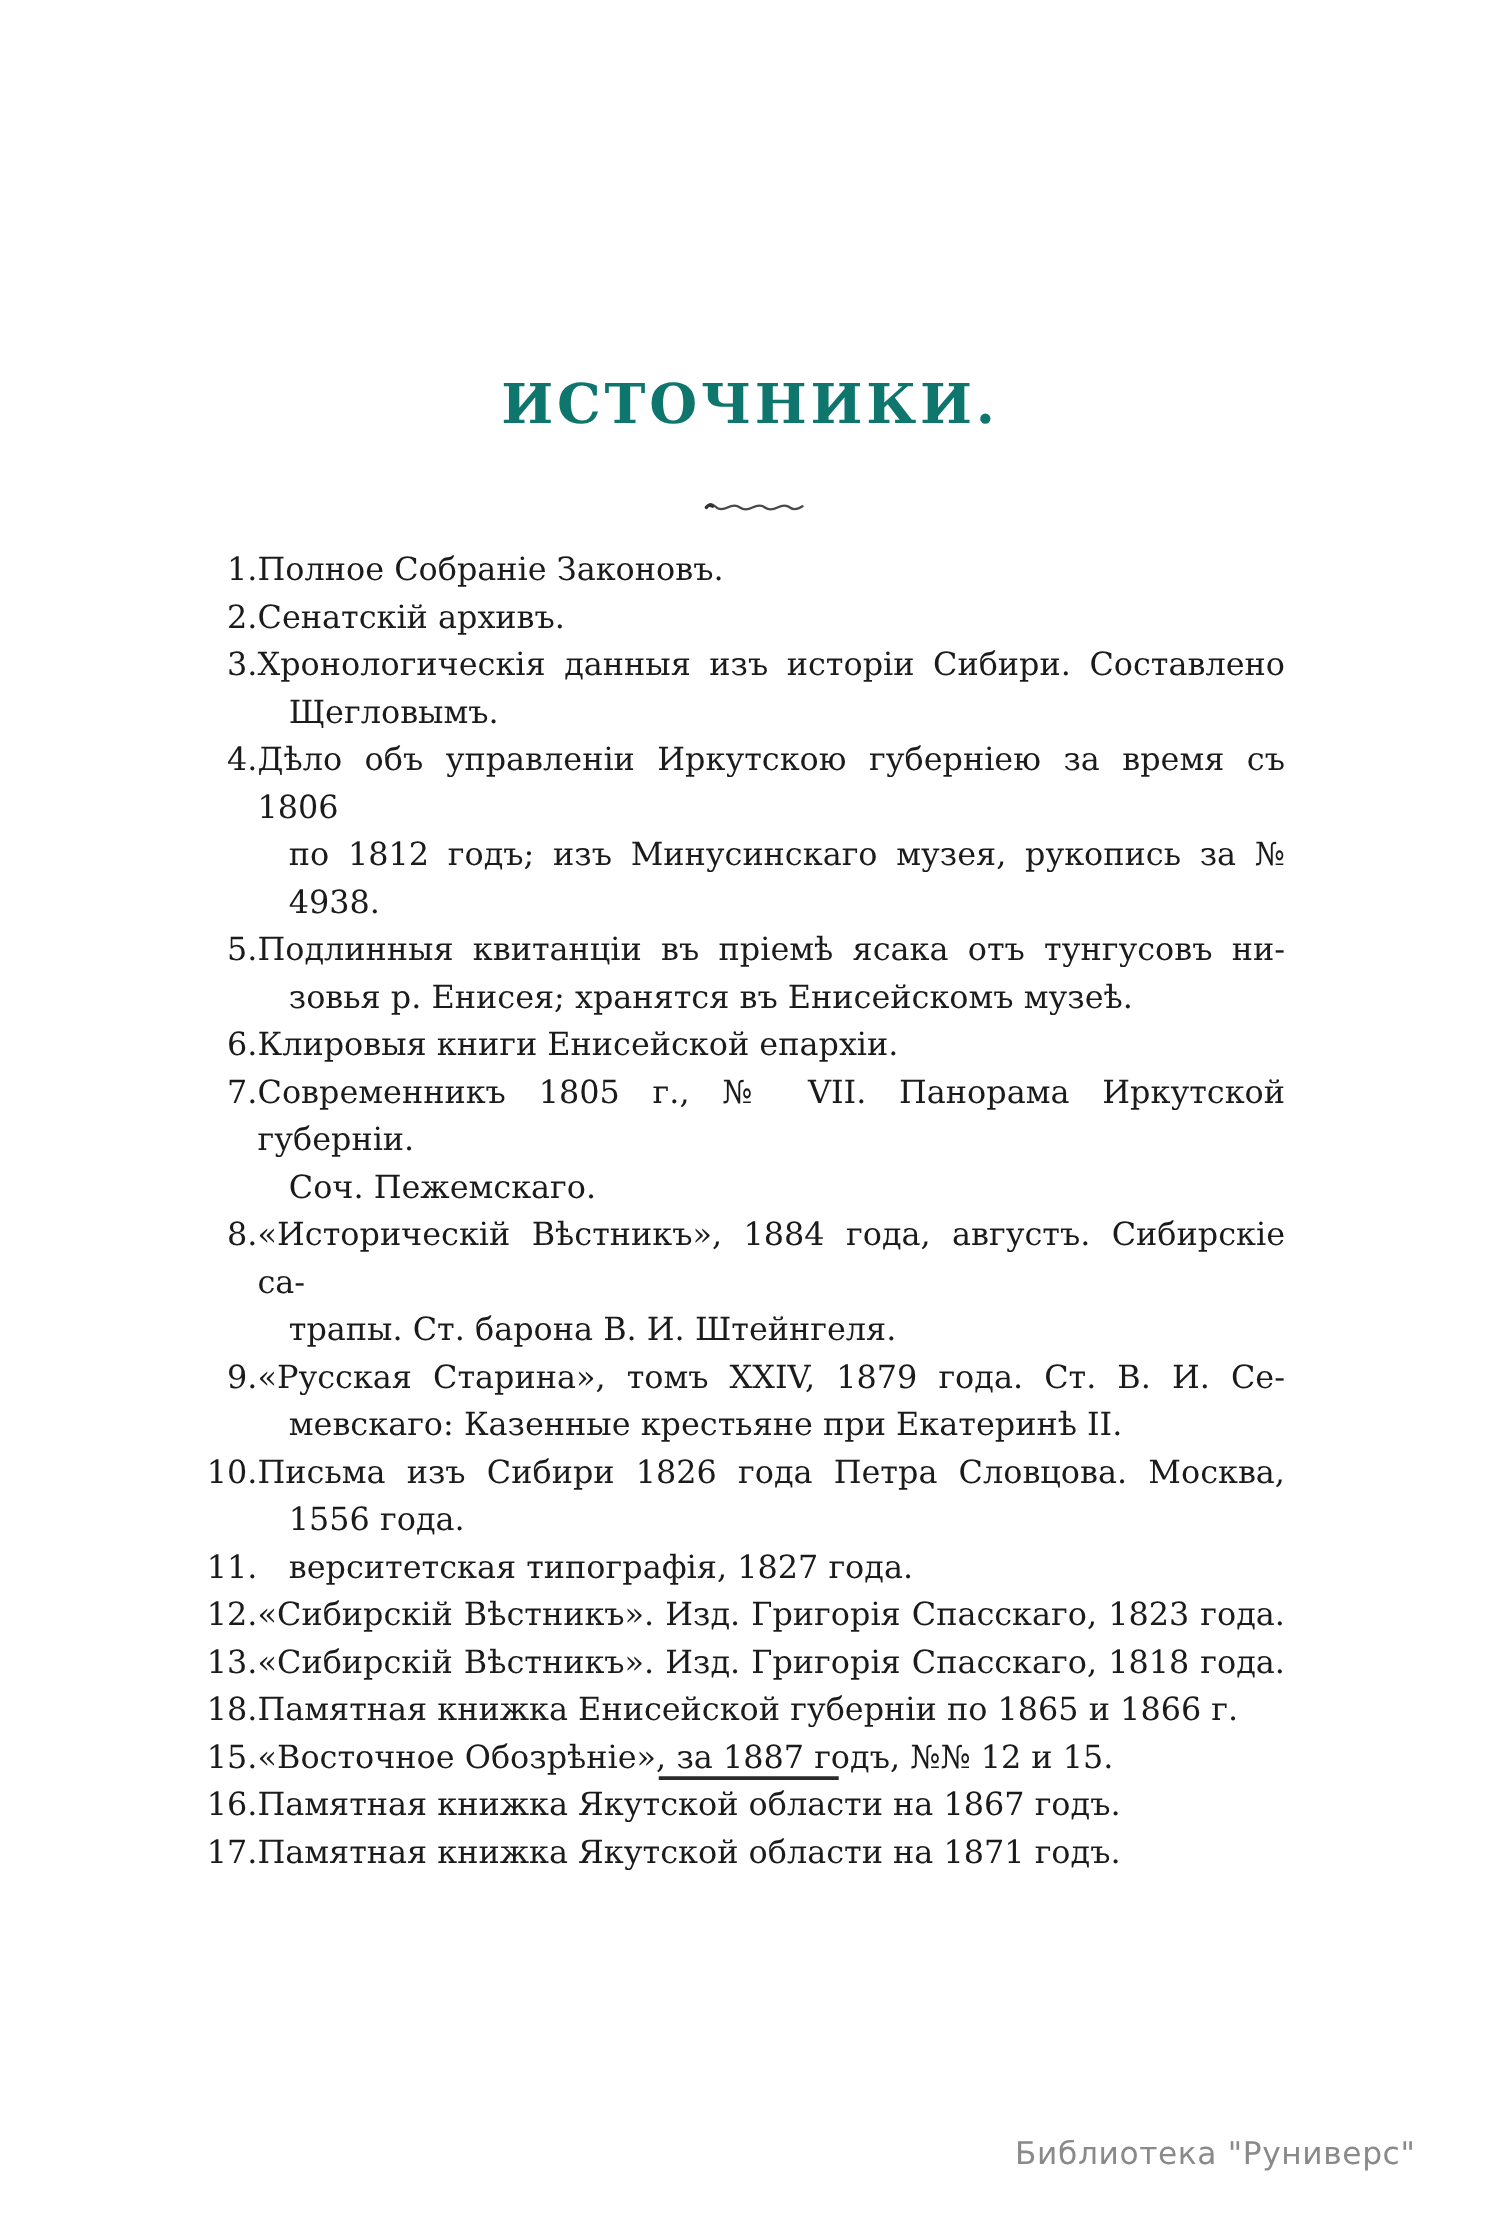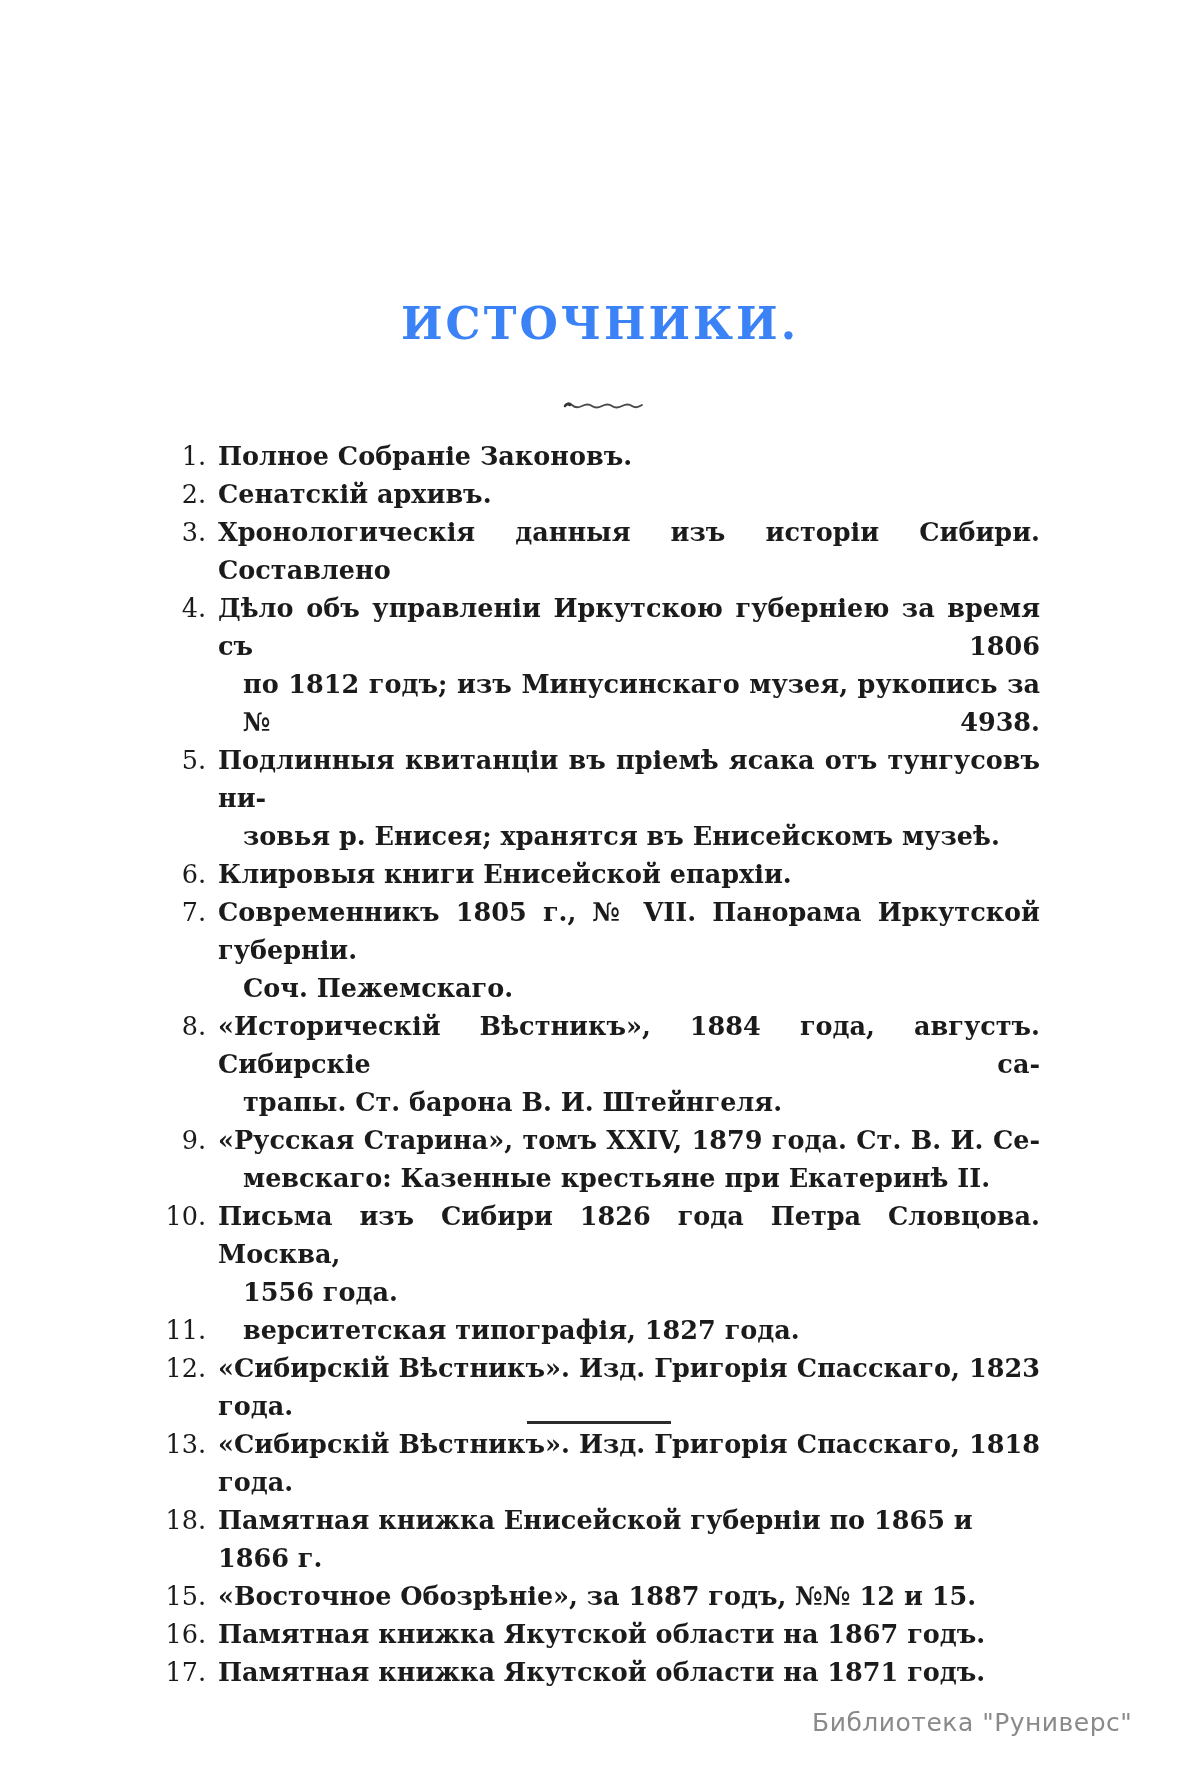--- a/index.html
+++ b/index.html
@@ -19,21 +19,21 @@
   .title {
     position: absolute;
     top: 298px;
     left: 0;
     width: 100%;
     margin: 0;
     text-align: center;
     font-size: 44px;
     font-weight: bold;
     letter-spacing: 3px;
-    color: #3b82f6;
+    color: #0f766e;
   }
   .squiggle {
     position: absolute;
     top: 398px;
     left: 563px;
   }
   .source-list {
     position: absolute;
     top: 437px;
     left: 158px;
@@ -46,22 +46,21 @@
     align-items: flex-start;
   }
   .num {
     flex: none;
     width: 48px;
     text-align: right;
   }
   .txt {
     flex: none;
     width: 822px;
-    margin-left: 12px;
-    font-weight: bold;
+    margin-left: 0;
   }
   .line {
     text-align: left;
   }
   .line.stretch {
     text-align: justify;
     text-align-last: justify;
   }
   .line.indent {
     padding-left: 25px;
@@ -109,20 +108,21 @@
       <div class="item">
         <span class="num">2.</span>
         <div class="txt">
           <div class="line">Сенатскій архивъ.</div>
         </div>
       </div>
       <div class="item">
         <span class="num">3.</span>
         <div class="txt">
           <div class="line stretch">Хронологическія данныя изъ исторіи Сибири. Составлено</div>
+          <div class="line indent">Щегловымъ.</div>
         </div>
       </div>
       <div class="item">
         <span class="num">4.</span>
         <div class="txt">
           <div class="line stretch">Дѣло объ управленіи Иркутскою губерніею за время съ 1806</div>
           <div class="line stretch indent">по 1812 годъ; изъ Минусинскаго музея, рукопись за № 4938.</div>
         </div>
       </div>
       <div class="item">

